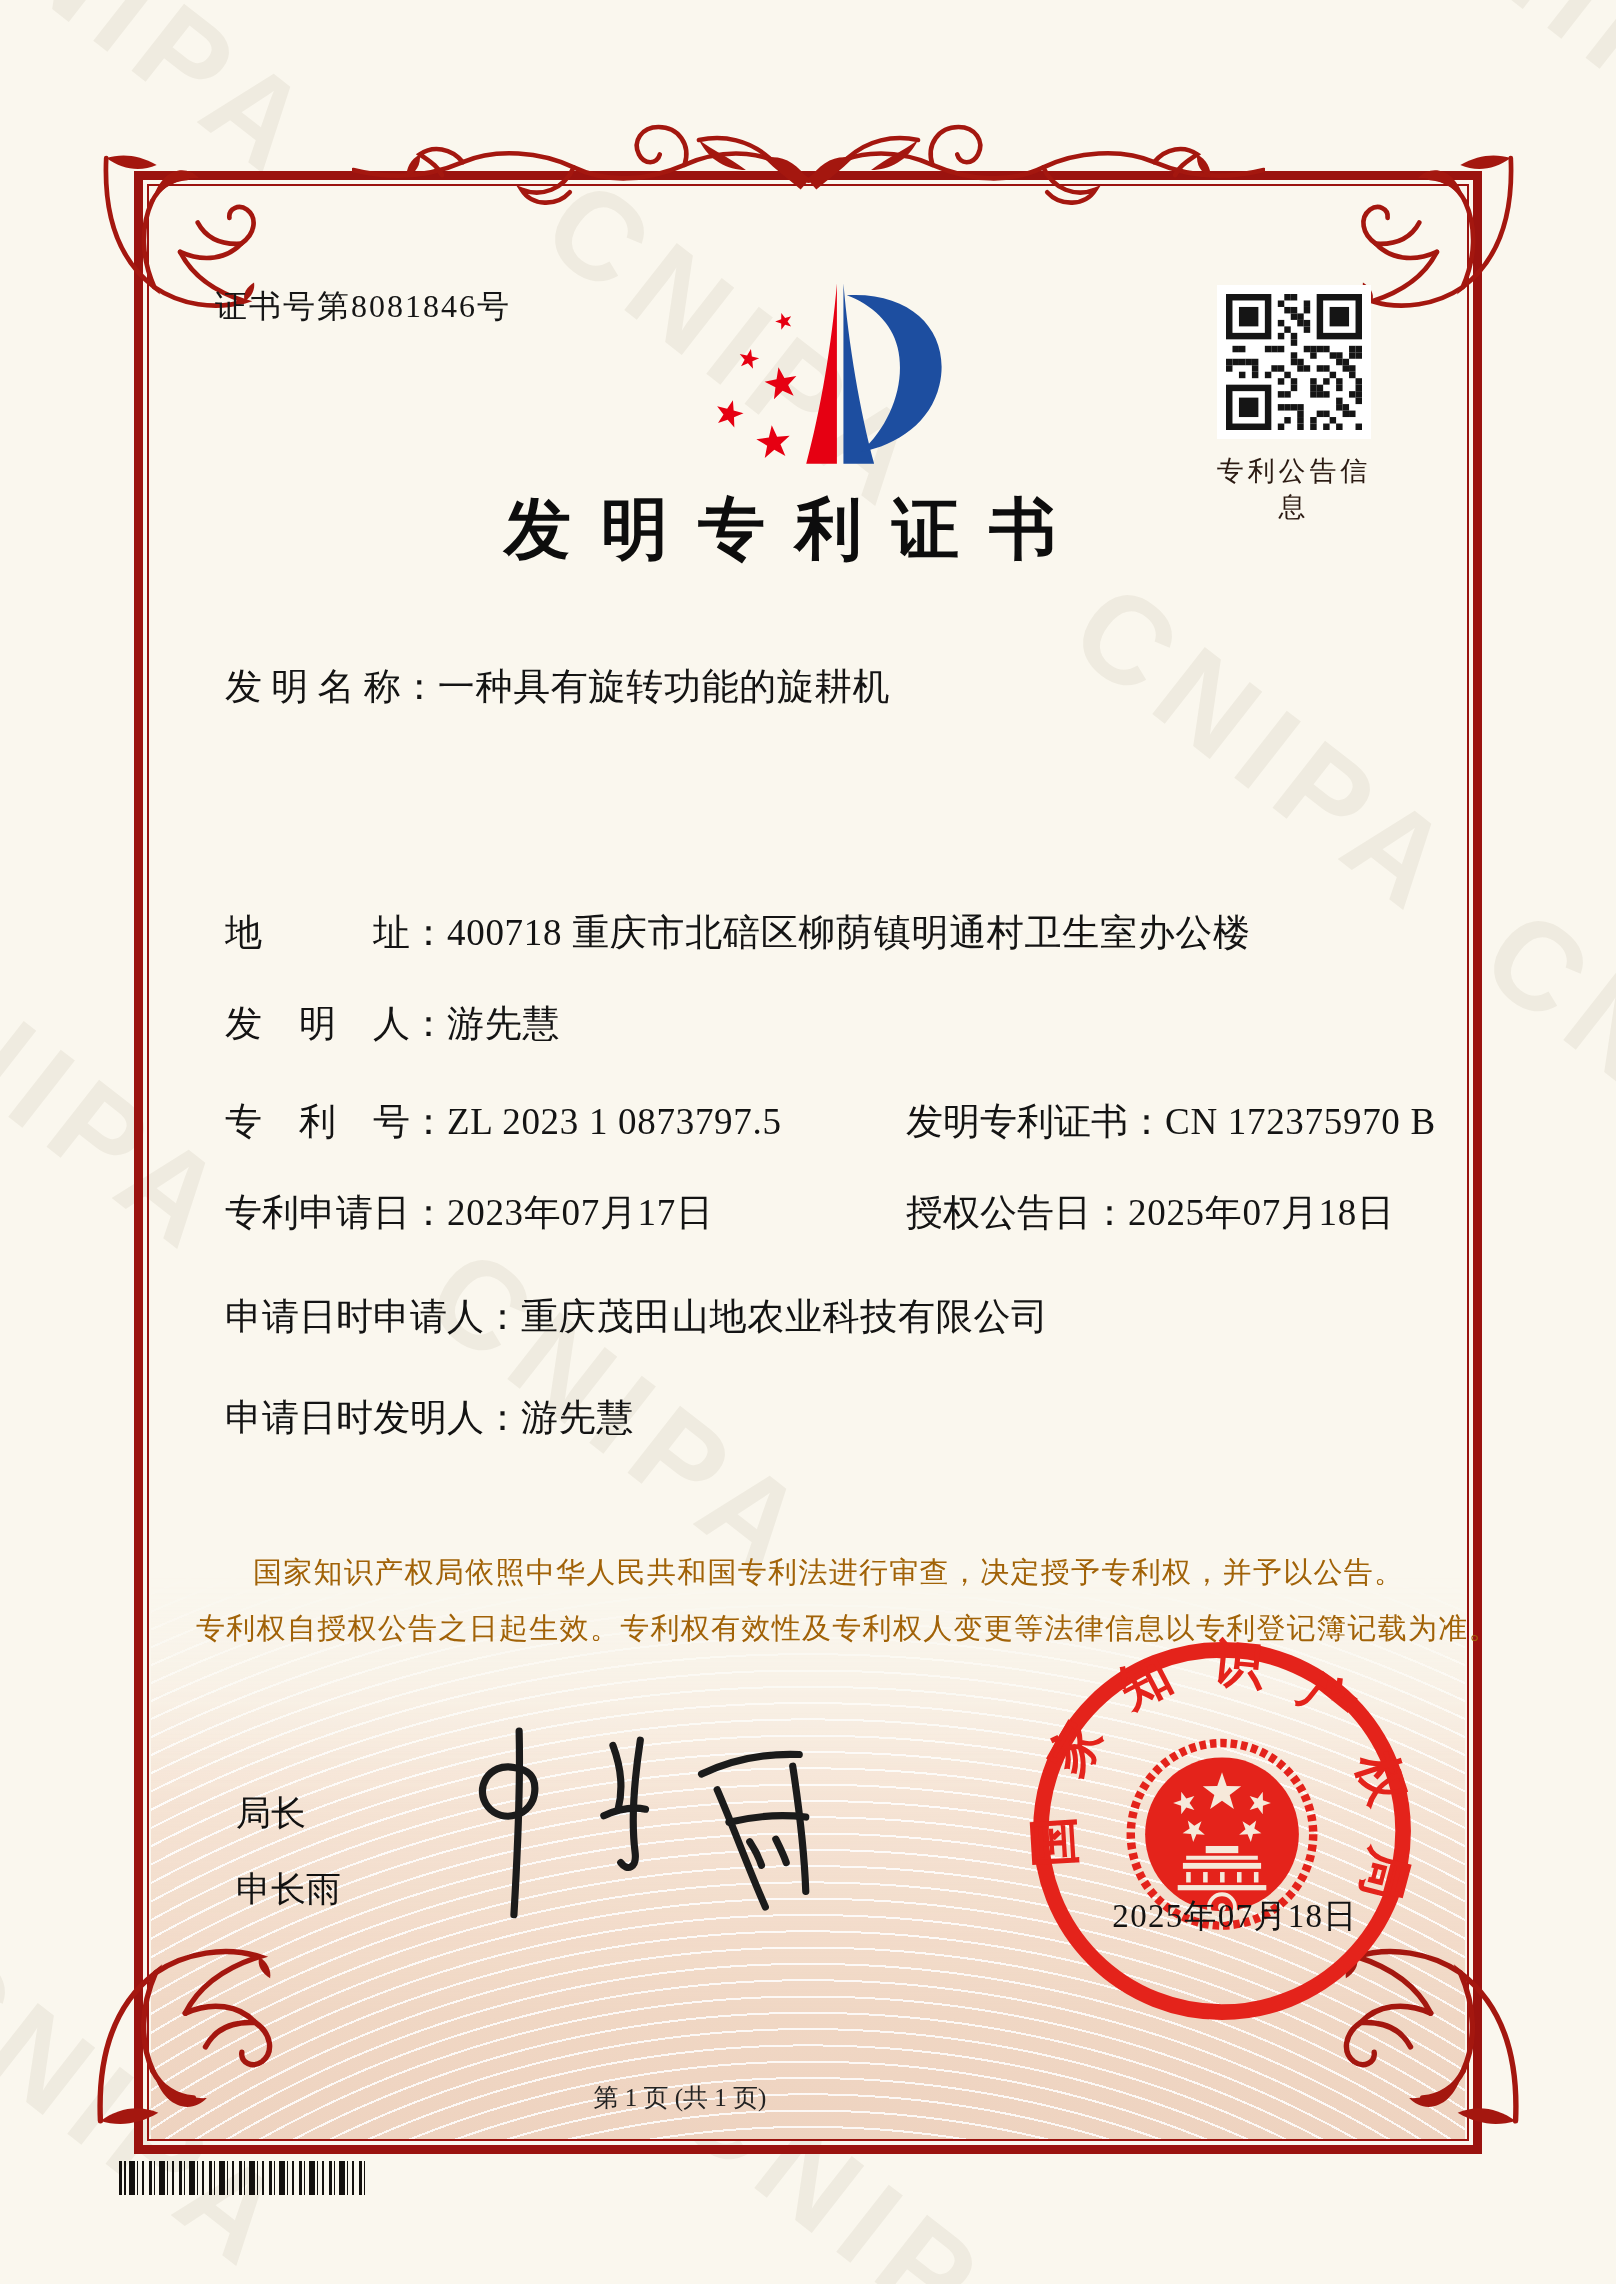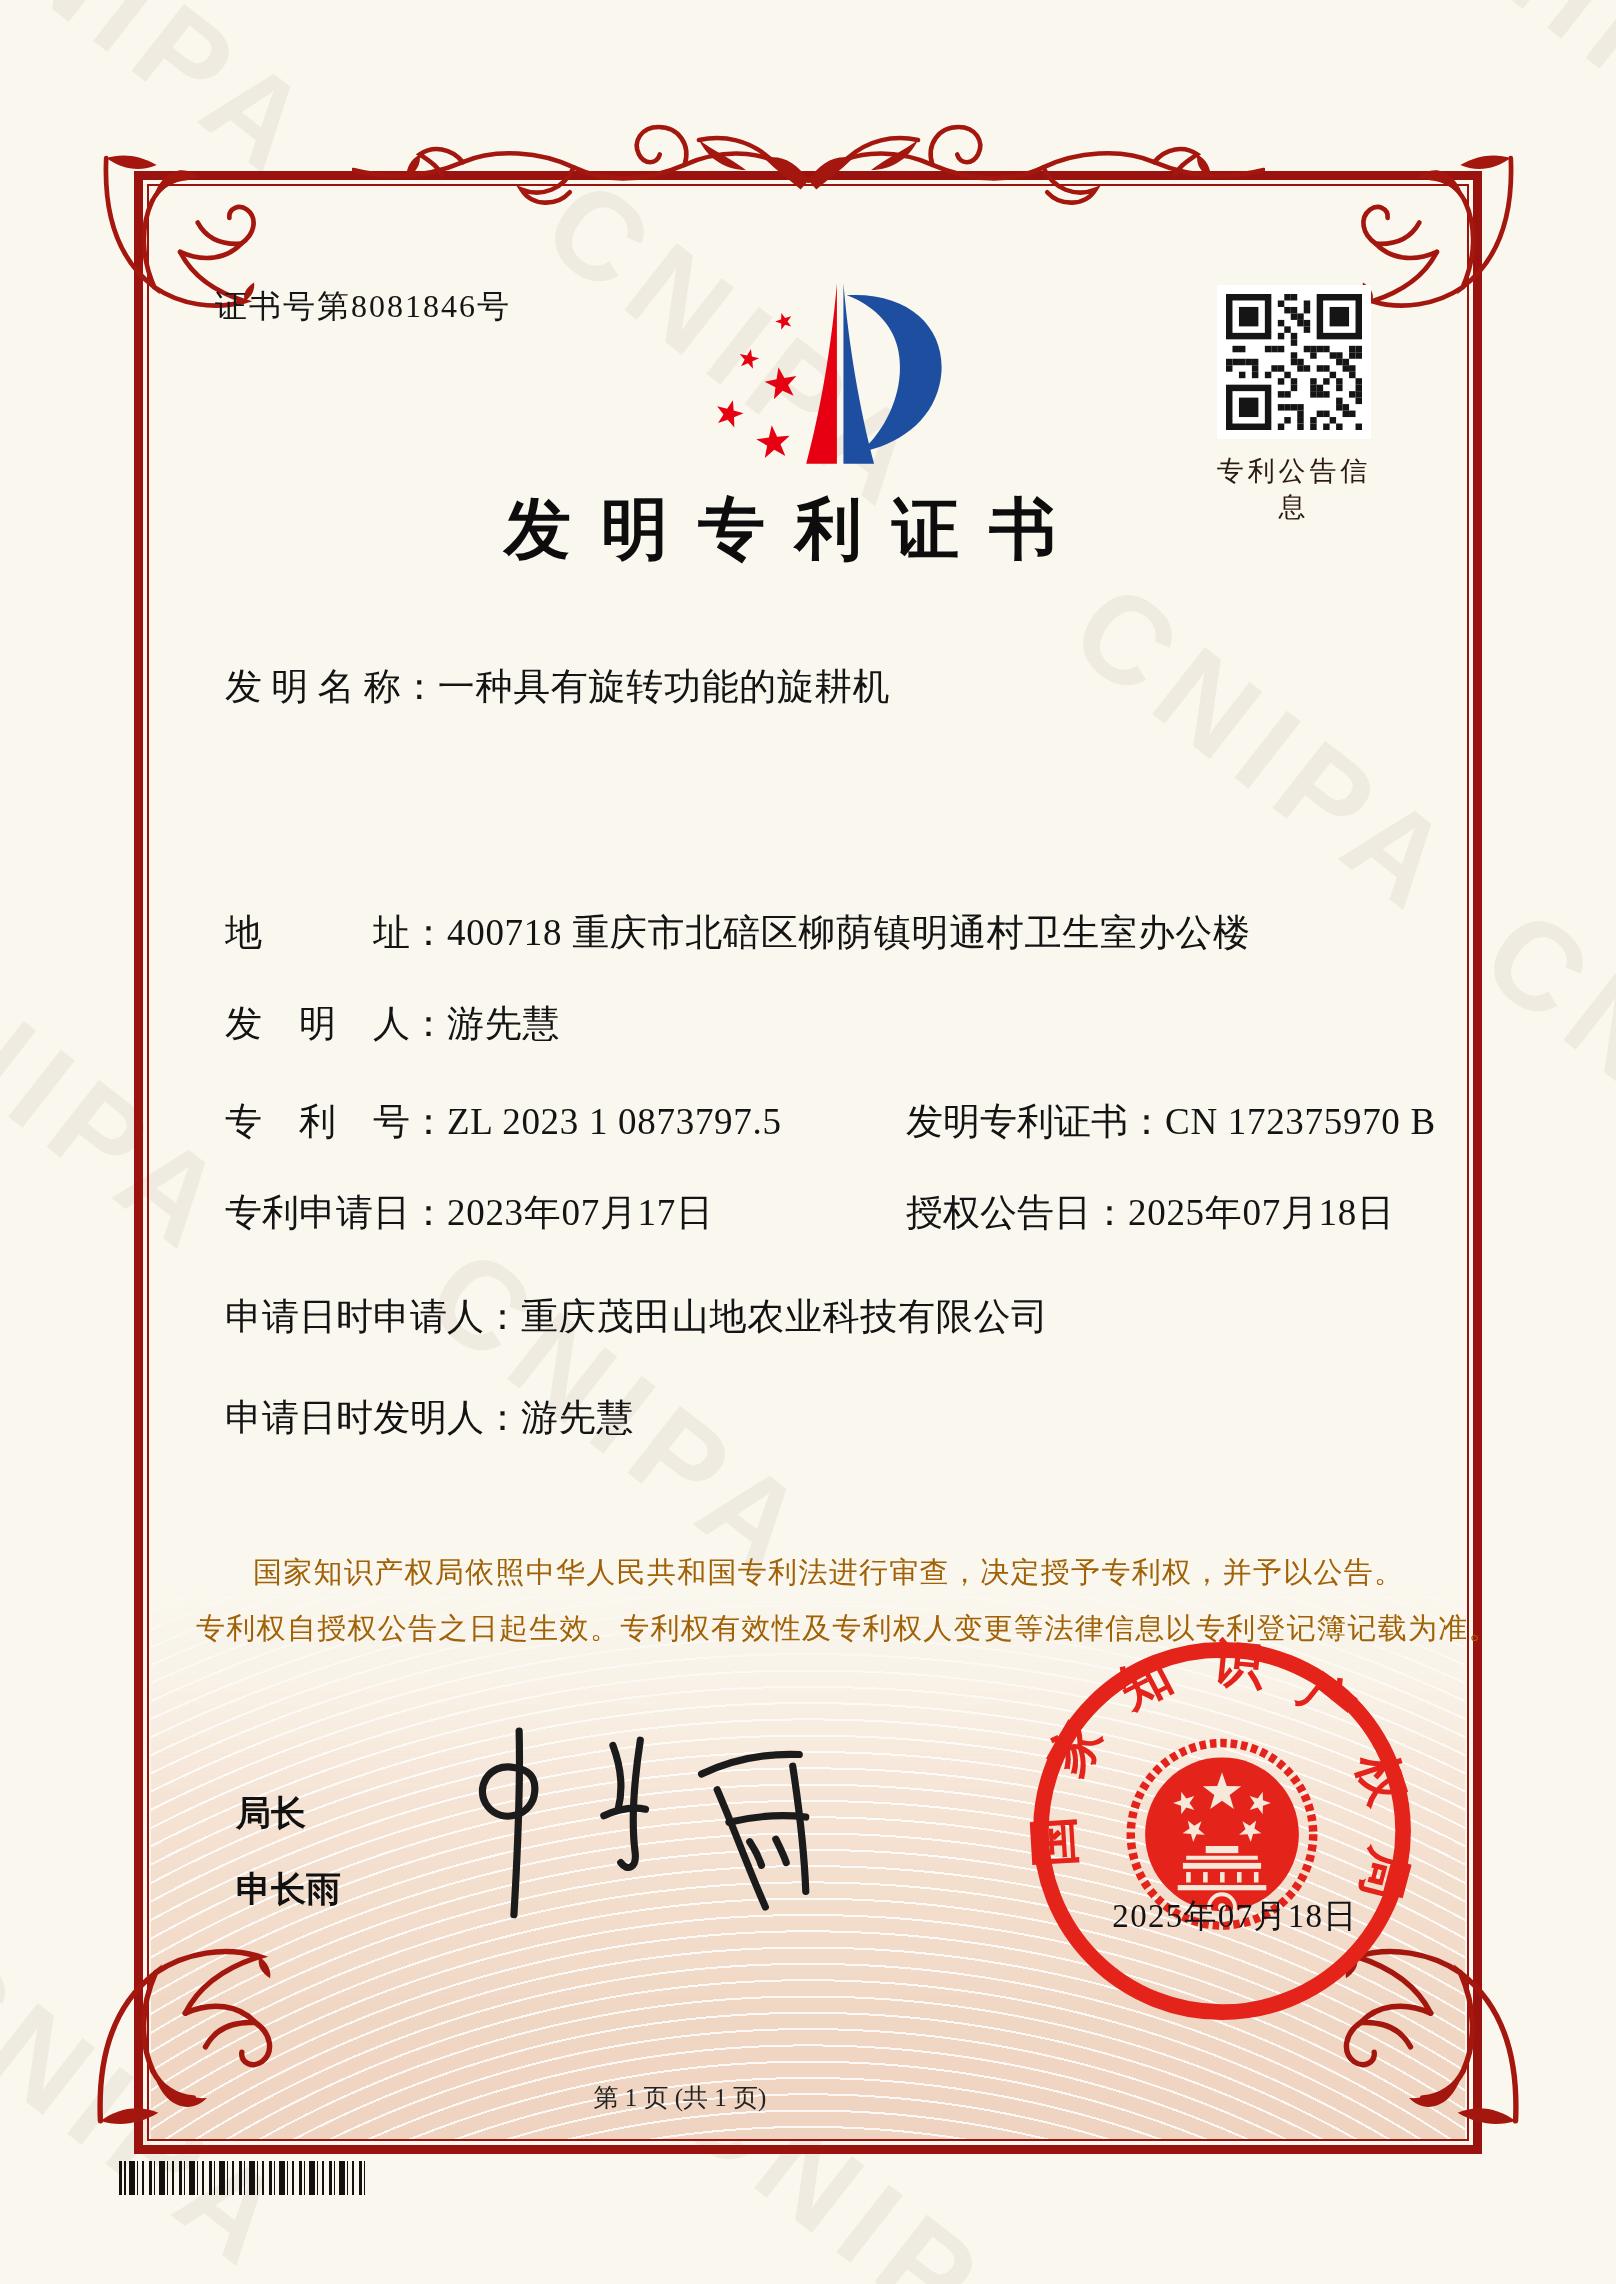--- a/index.html
+++ b/index.html
@@ -33,21 +33,21 @@
       font-size:27px;color:#2b1a12;letter-spacing:3.9px;}
   .title{position:absolute;left:0;top:484px;width:1560px;text-align:center;
       font-size:67px;font-weight:bold;letter-spacing:30px;text-indent:30px;color:#0d0d0d;}
   
   .row{position:absolute;left:225px;font-size:37px;white-space:nowrap;color:#141414;}
   .row .val{letter-spacing:0.7px;}
   .col2{position:absolute;left:681px;top:0;white-space:nowrap;}
   
   .legal{position:absolute;font-size:29px;color:#a16207;letter-spacing:1.3px;white-space:nowrap;}
   
-  .boss{position:absolute;left:236px;font-size:35px;font-weight:bold;
+  .boss{position:absolute;left:236px;font-size:35px;font-weight:normal;
       font-family:"Liberation Sans","DejaVu Sans",sans-serif;color:#111;}
   .sig{position:absolute;left:411px;top:1708px;width:456px;height:222px;}
   
   .seal{position:absolute;left:1022px;top:1631px;width:400px;height:400px;}
   .seal-date{position:absolute;left:1033px;top:1894px;width:404px;text-align:center;
       font-size:33px;color:#131313;letter-spacing:1.3px;}
   
   .page-num{position:absolute;left:0;top:2081px;width:1360px;text-align:center;
       font-size:25px;color:#222;}
   .barcode{position:absolute;left:119px;top:2161px;width:248px;height:34px;

